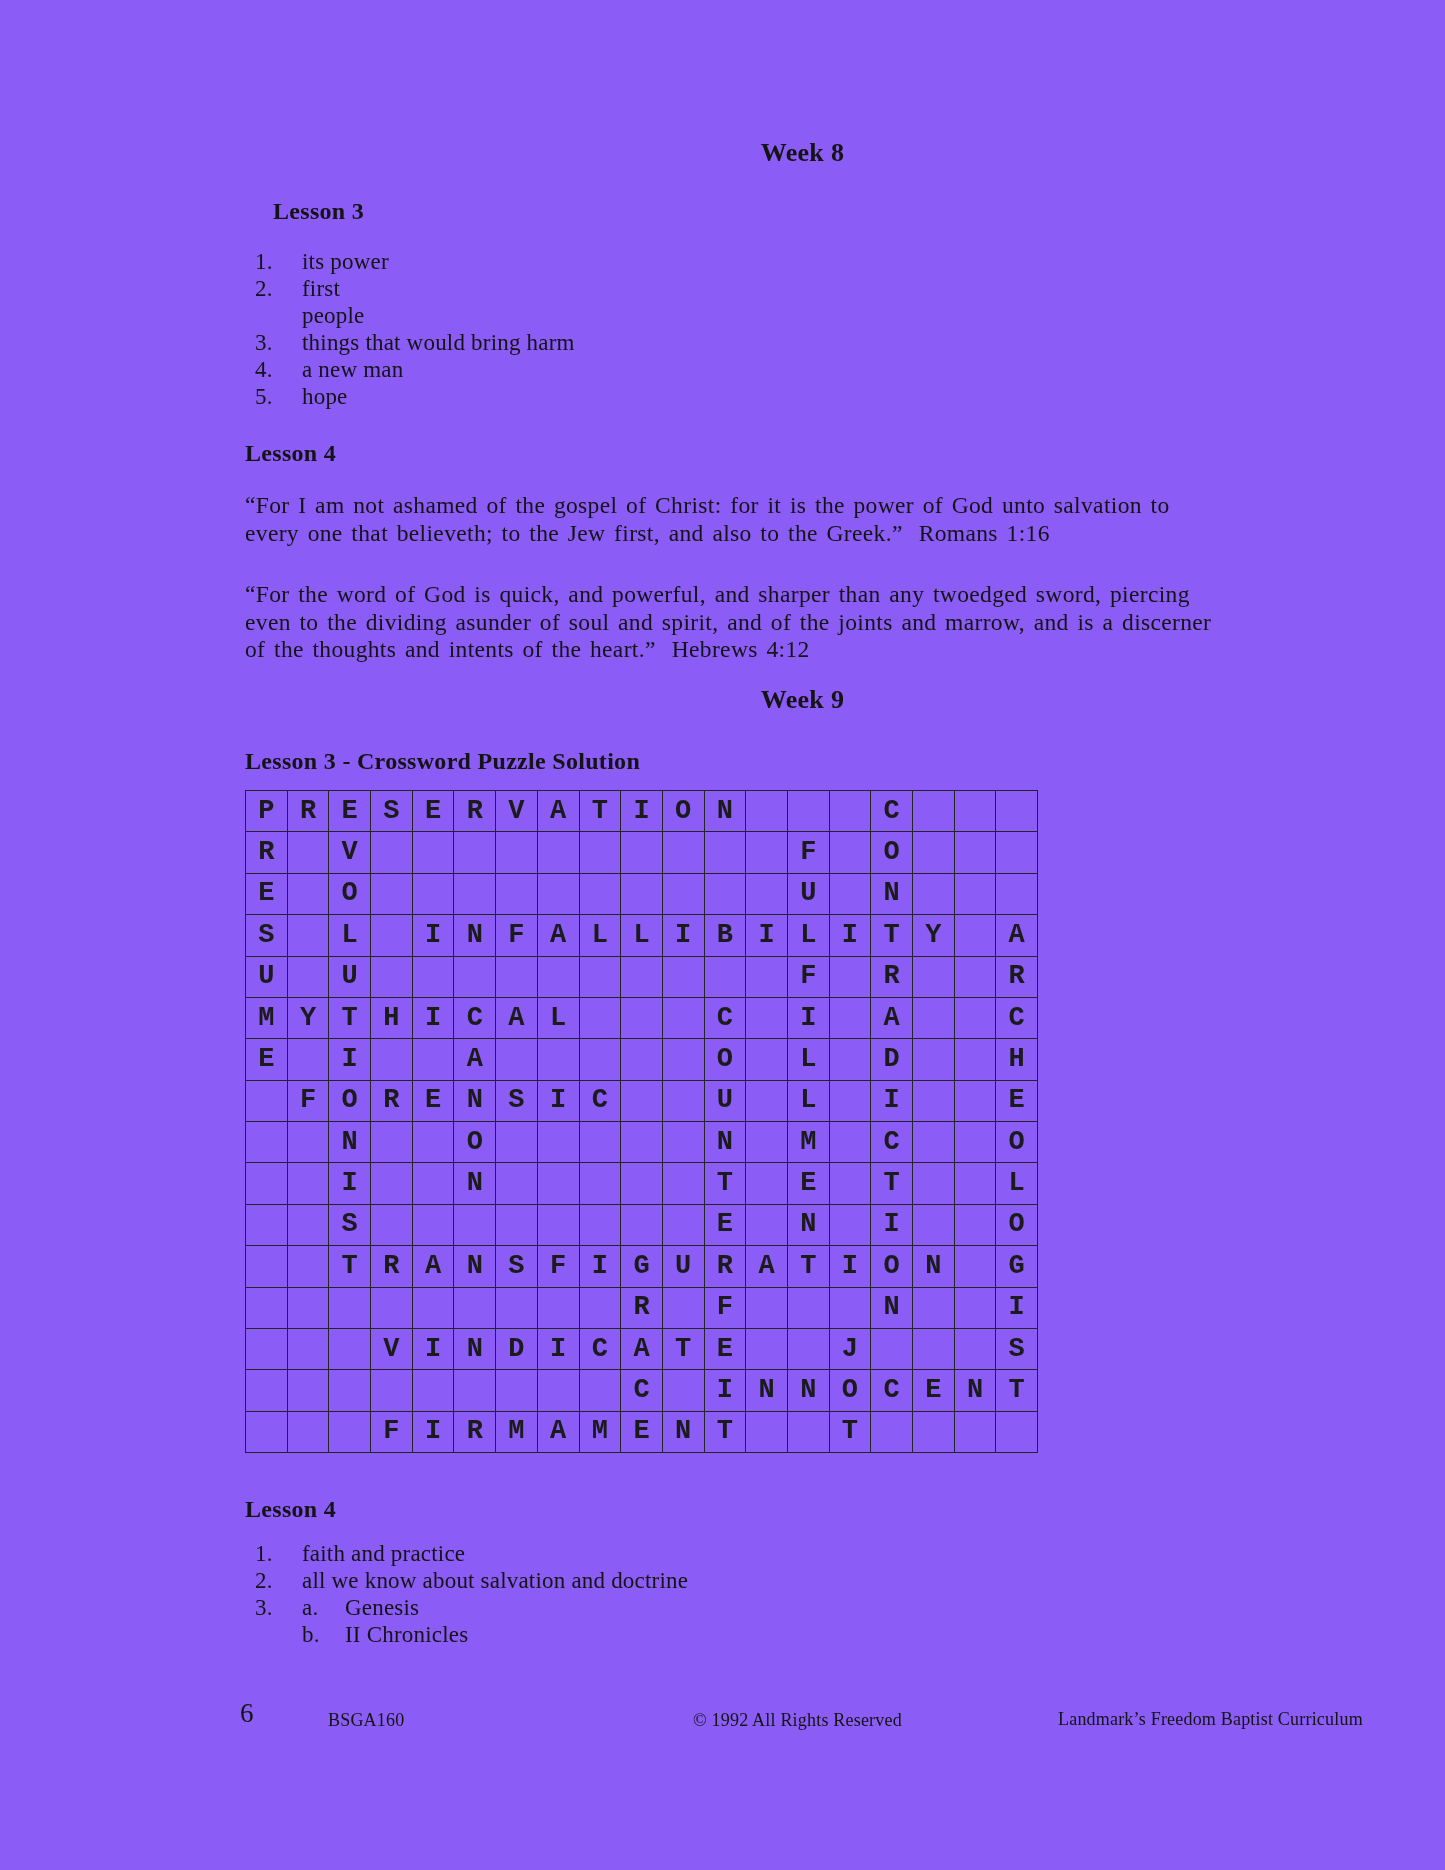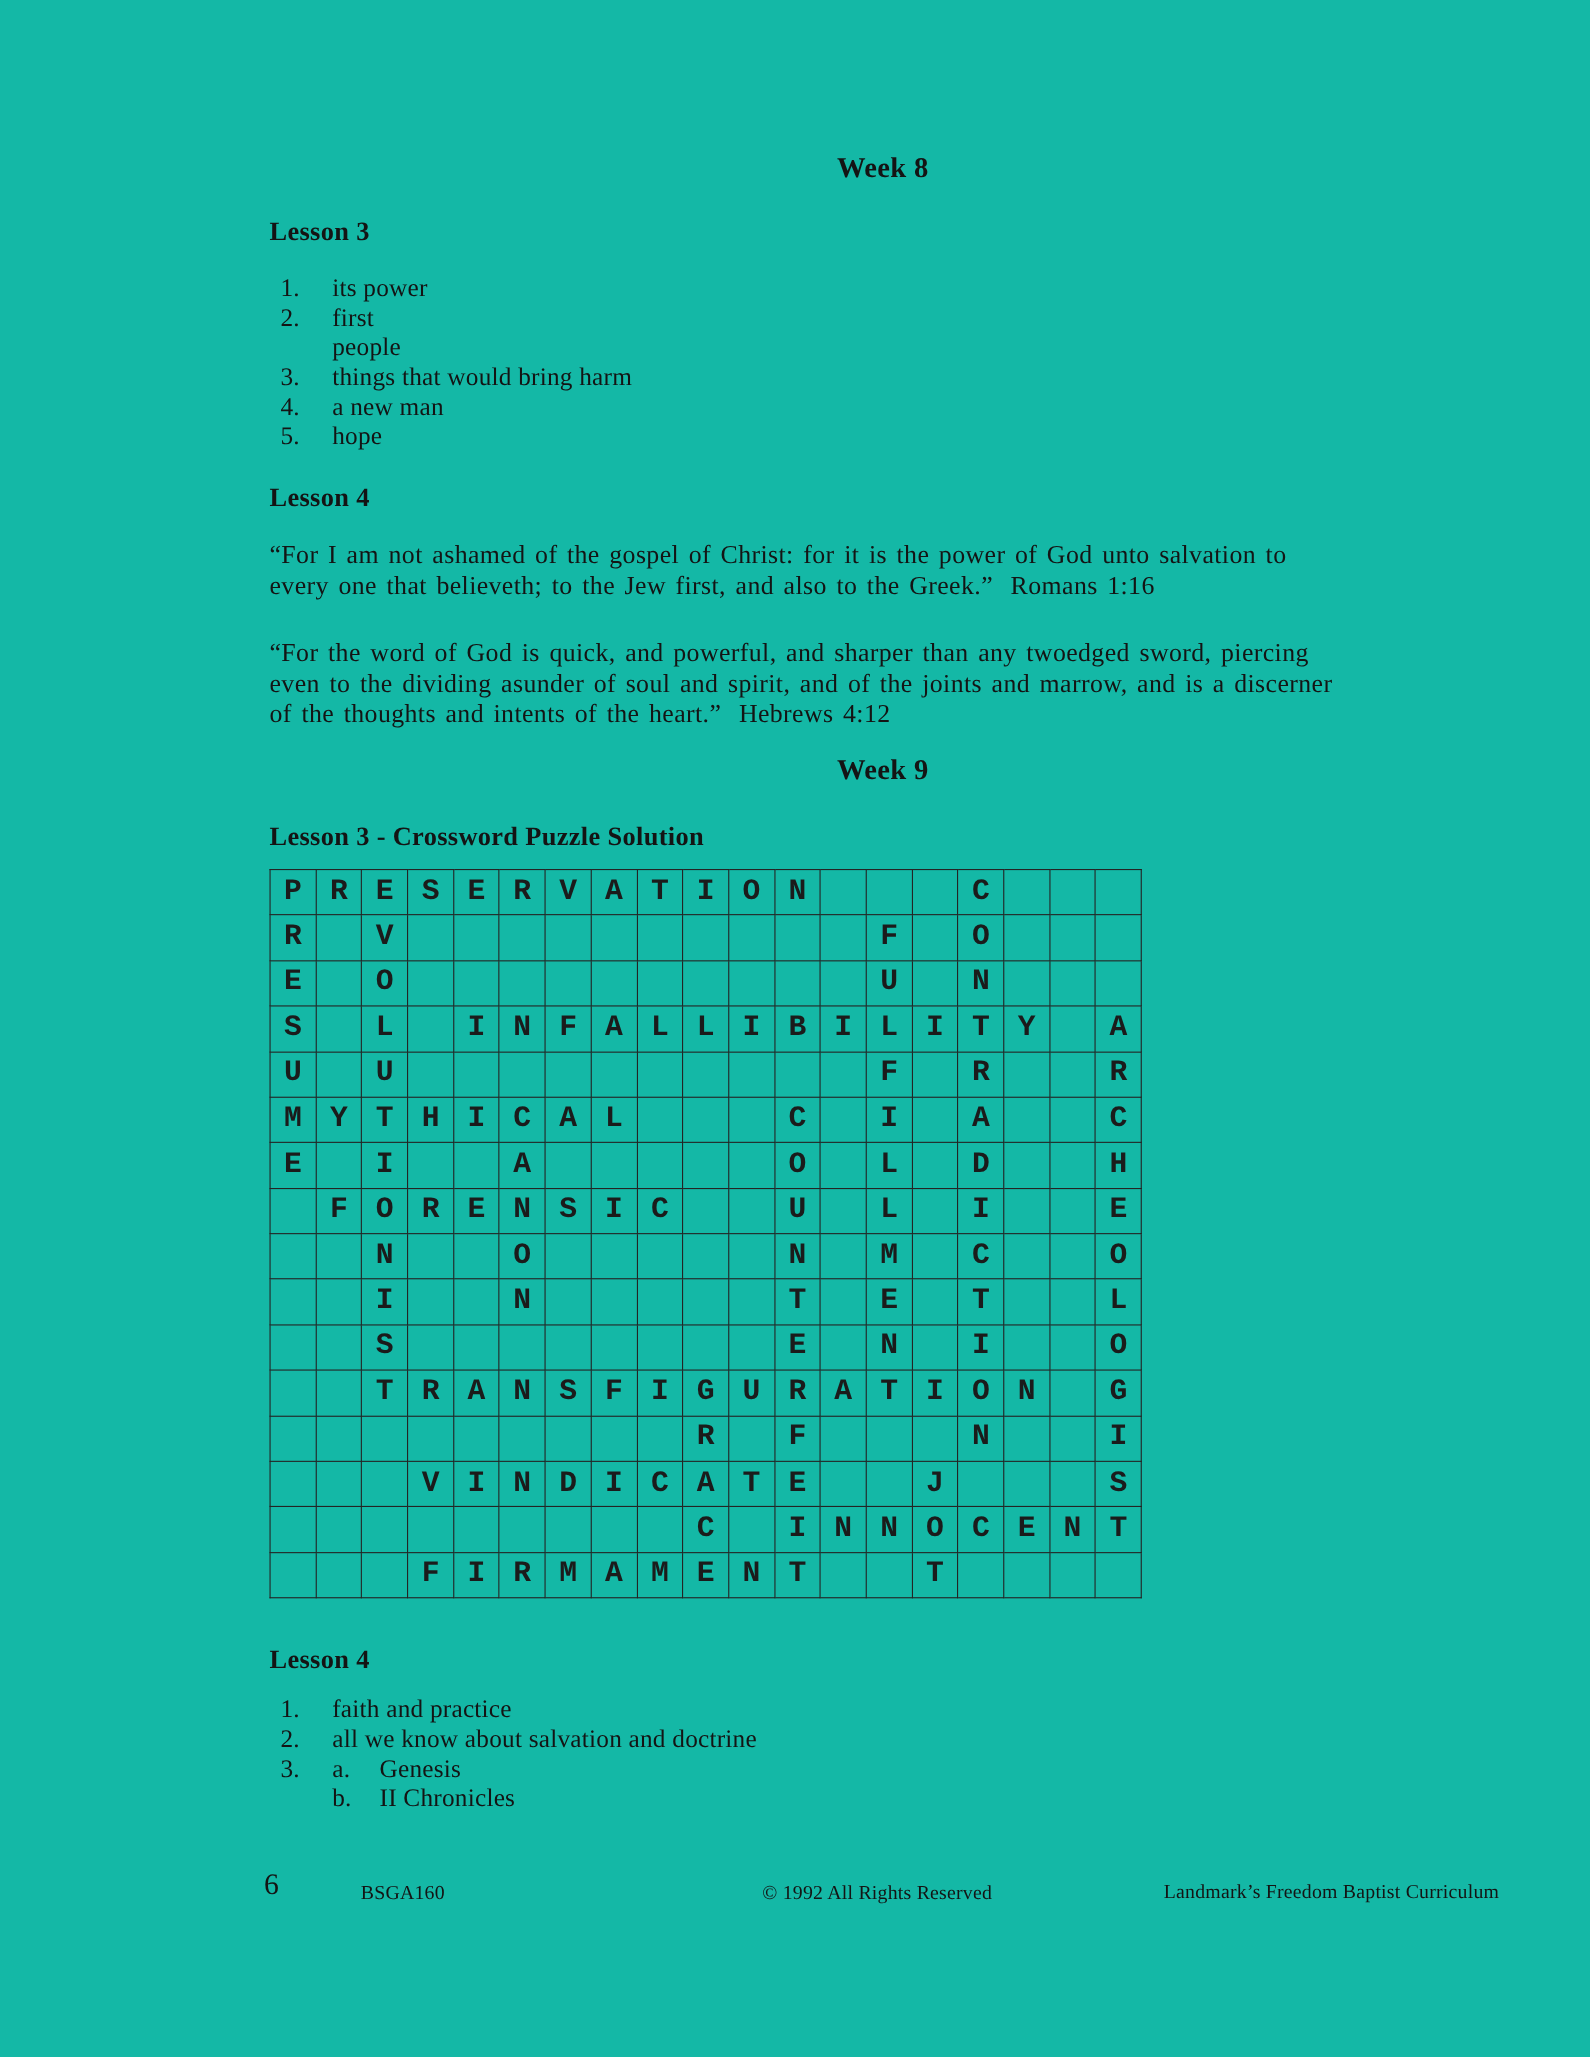--- a/index.html
+++ b/index.html
@@ -1,19 +1,19 @@
 <!DOCTYPE html>
 <html><head>
 <meta charset="utf-8">
 <style>
   html,body{margin:0;padding:0;background:#e8e8e8;}
   .page{
     position:relative;
     width:1445px;height:1870px;
-    background:#14b8a6;
+    background:#8b5cf6;
     margin:0 auto;
     font-family:"Liberation Serif", serif;
     color:#141414;
     overflow:hidden;
   }
   .abs{position:absolute;}
   .week-heading{
     left:260px;width:1085px;text-align:center;
     font-size:26px;font-weight:bold;letter-spacing:0.3px;
   }
@@ -47,21 +47,21 @@
   .footer-item{font-size:18px;letter-spacing:0.2px;}
   .page-num{font-size:27px;}
 </style>
 </head>
 <body>
 
 <div class="page">
 
   <div class="abs week-heading" style="top:138px;">Week 8</div>
 
-  <div class="abs lesson-heading" style="top:198px;">Lesson 3</div>
+  <div class="abs lesson-heading" style="top:198px;margin-left:28px;">Lesson 3</div>
 
   <div class="abs num-list" style="top:248px;">
     <div class="li">
       <span class="li-num">1.</span>
       <span class="li-text">its power</span>
     </div>
     <div class="li">
       <span class="li-num">2.</span>
       <span class="li-text">first</span>
     </div>

